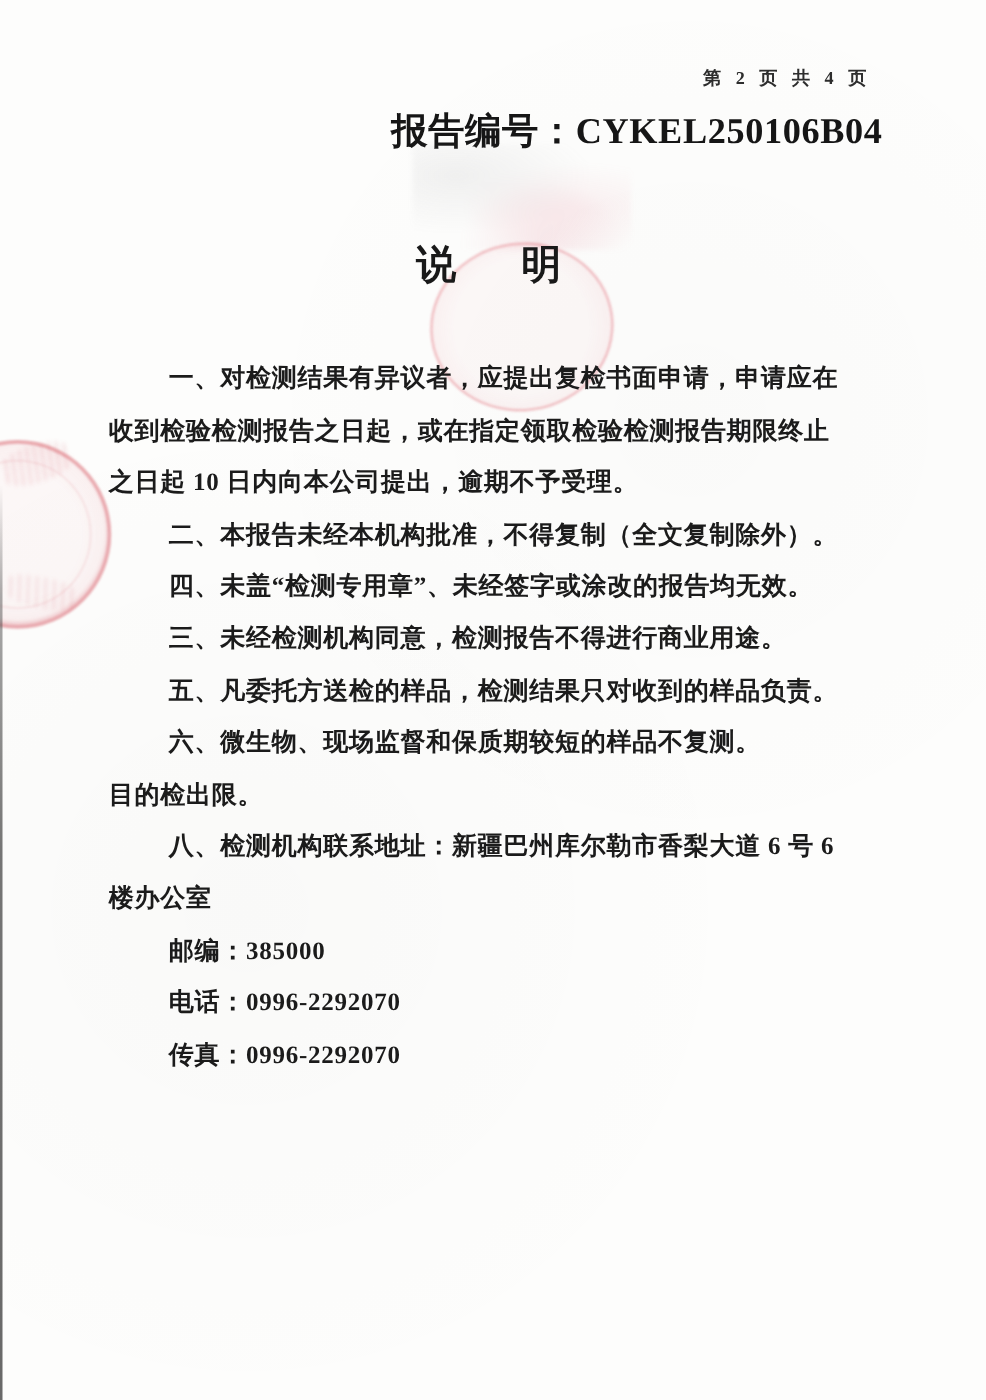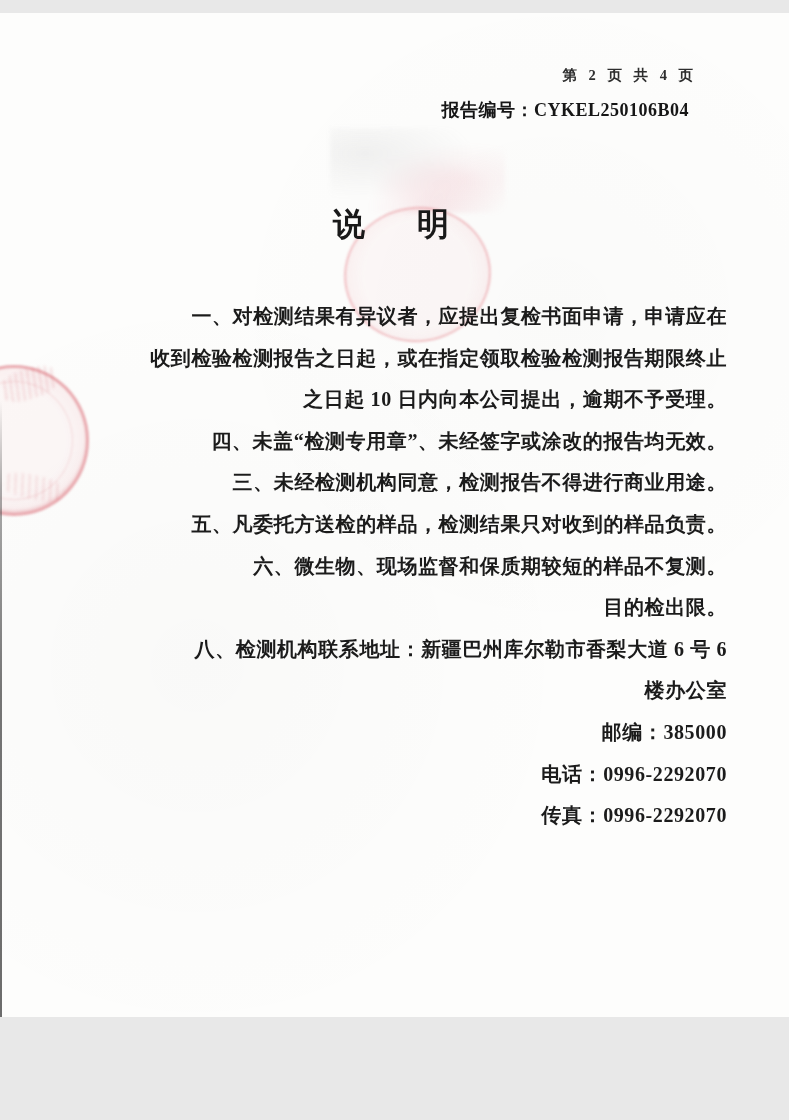--- a/index.html
+++ b/index.html
@@ -3,48 +3,47 @@
 <meta charset="utf-8">
 <style>
   html, body {
     margin: 0;
     padding: 0;
     background: #e8e8e8;
   }
   .page {
     position: relative;
     width: 789px;
-    height: 1004px;
-    margin: 13px auto;
+    height: 1120px;
+    margin: 0 auto;
     overflow: hidden;
     background:
       radial-gradient(circle at 25% 65%, rgba(0,0,0,0.015), transparent 45%),
       radial-gradient(circle at 70% 30%, rgba(0,0,0,0.01), transparent 40%),
       #fdfdfc;
     font-family: "Liberation Serif", "DejaVu Serif", serif;
     color: #1b1b1b;
-    text-align: right;
   }
 
   
   .page-indicator {
     position: absolute;
     top: 53px;
     right: 92px;
     font-size: 14.5px;
     letter-spacing: 4px;
     font-weight: 600;
     color: #2d2d2d;
     white-space: nowrap;
   }
   .report-line {
     position: absolute;
     top: 85px;
-    right: 100px;
-    font-size: 18px;
+    right: 83px;
+    font-size: 29px;
     font-weight: 700;
     letter-spacing: 0.5px;
     color: #161616;
     white-space: nowrap;
   }
 
   
   .doc-title {
     position: absolute;
     left: 333px;
@@ -191,20 +190,21 @@
   <h1 class="doc-title">说明</h1>
 
   <div class="stamp stamp-left"></div>
   <div class="seal-marks m1"></div>
   <div class="seal-marks m2"></div>
 
   <div class="body-text">
     <div class="ln ind">一、对检测结果有异议者，应提出复检书面申请，申请应在</div>
     <div class="ln">收到检验检测报告之日起，或在指定领取检验检测报告期限终止</div>
     <div class="ln">之日起 10 日内向本公司提出，逾期不予受理。</div>
+    <div class="ln ind">二、本报告未经本机构批准，不得复制（全文复制除外）。</div>
     <div class="ln ind">四、未盖“检测专用章”、未经签字或涂改的报告均无效。</div>
     <div class="ln ind">三、未经检测机构同意，检测报告不得进行商业用途。</div>
     <div class="ln ind">五、凡委托方送检的样品，检测结果只对收到的样品负责。</div>
     <div class="ln ind">六、微生物、现场监督和保质期较短的样品不复测。</div>
     <div class="ln">目的检出限。</div>
     <div class="ln ind">八、检测机构联系地址：新疆巴州库尔勒市香梨大道 6 号 6</div>
     <div class="ln">楼办公室</div>
     <div class="ln ind">邮编：385000</div>
     <div class="ln ind">电话：0996-2292070</div>
     <div class="ln ind">传真：0996-2292070</div>

